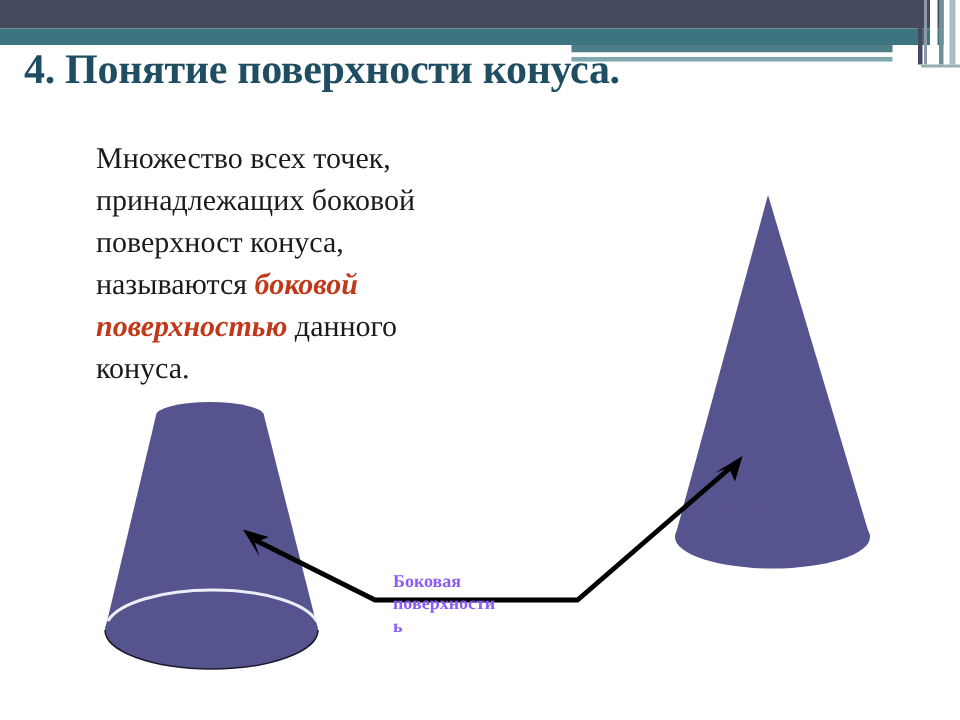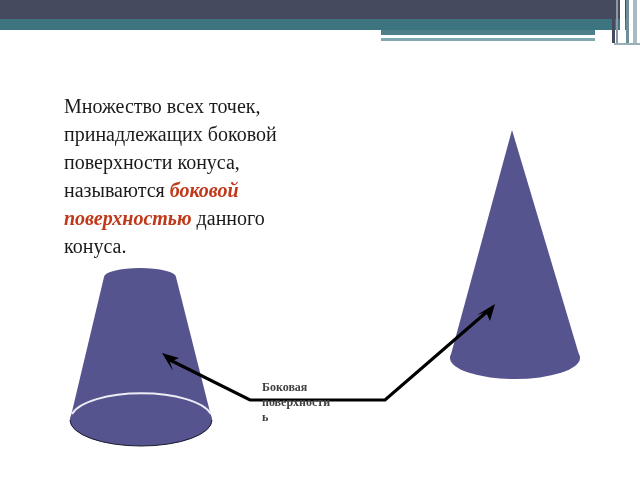--- a/index.html
+++ b/index.html
@@ -150,21 +150,21 @@
   
   #callout {
     position: absolute;
     left: 262px;
     top: 380px;
     width: 80px;
     font-family: "Liberation Serif", serif;
     font-weight: bold;
     font-size: 12px;
     line-height: 15px;
-    color: #404040;
+    color: #8b5cf6;
     z-index: 4;
   }
 </style>
 </head>
 <body>
 
 <div id="slide">
 
   <div class="hdr-dark"></div>
   <div class="hdr-teal"></div>
@@ -176,23 +176,24 @@
   <div class="edge e1"></div>
   <div class="edge e2"></div>
   <div class="edge e3"></div>
   <div class="edge e4"></div>
   <div class="edge e5"></div>
   <div class="edge e6"></div>
   <div class="edge e7"></div>
   <div class="edge-bottom-cap"></div>
   <div class="edge-bottom-line"></div>
 
+  <div id="title">4. Понятие поверхности конуса.</div>
 
   <div id="body-text">
-    <span> Множество всех точек, принадлежащих боковой поверхности конуса, называются </span><span class="em">боковой поверхностью</span><span> данного конуса.</span>
+    <span> Множество всех точек, принадлежащих боковой поверхност конуса, называются </span><span class="em">боковой поверхностью</span><span> данного конуса.</span>
   </div>
 
   <svg id="shapes" viewBox="0 0 640 480">
 
     <g>
       <path d="M 104 277 L 176 277 L 212 420 L 70 420 Z" fill="#56548E"></path>
       <ellipse cx="141" cy="420" rx="71" ry="26" fill="#56548E"></ellipse>
       <path d="M 70 420 A 71 26 0 0 0 212 420" fill="none" stroke="#1A1A2E" stroke-width="1"></path>
       <path d="M 72 414 A 71 26 0 0 1 211 414" fill="none" stroke="#EDEDF6" stroke-width="2"></path>
       <ellipse cx="140" cy="277" rx="36" ry="9" fill="#56548E"></ellipse>

